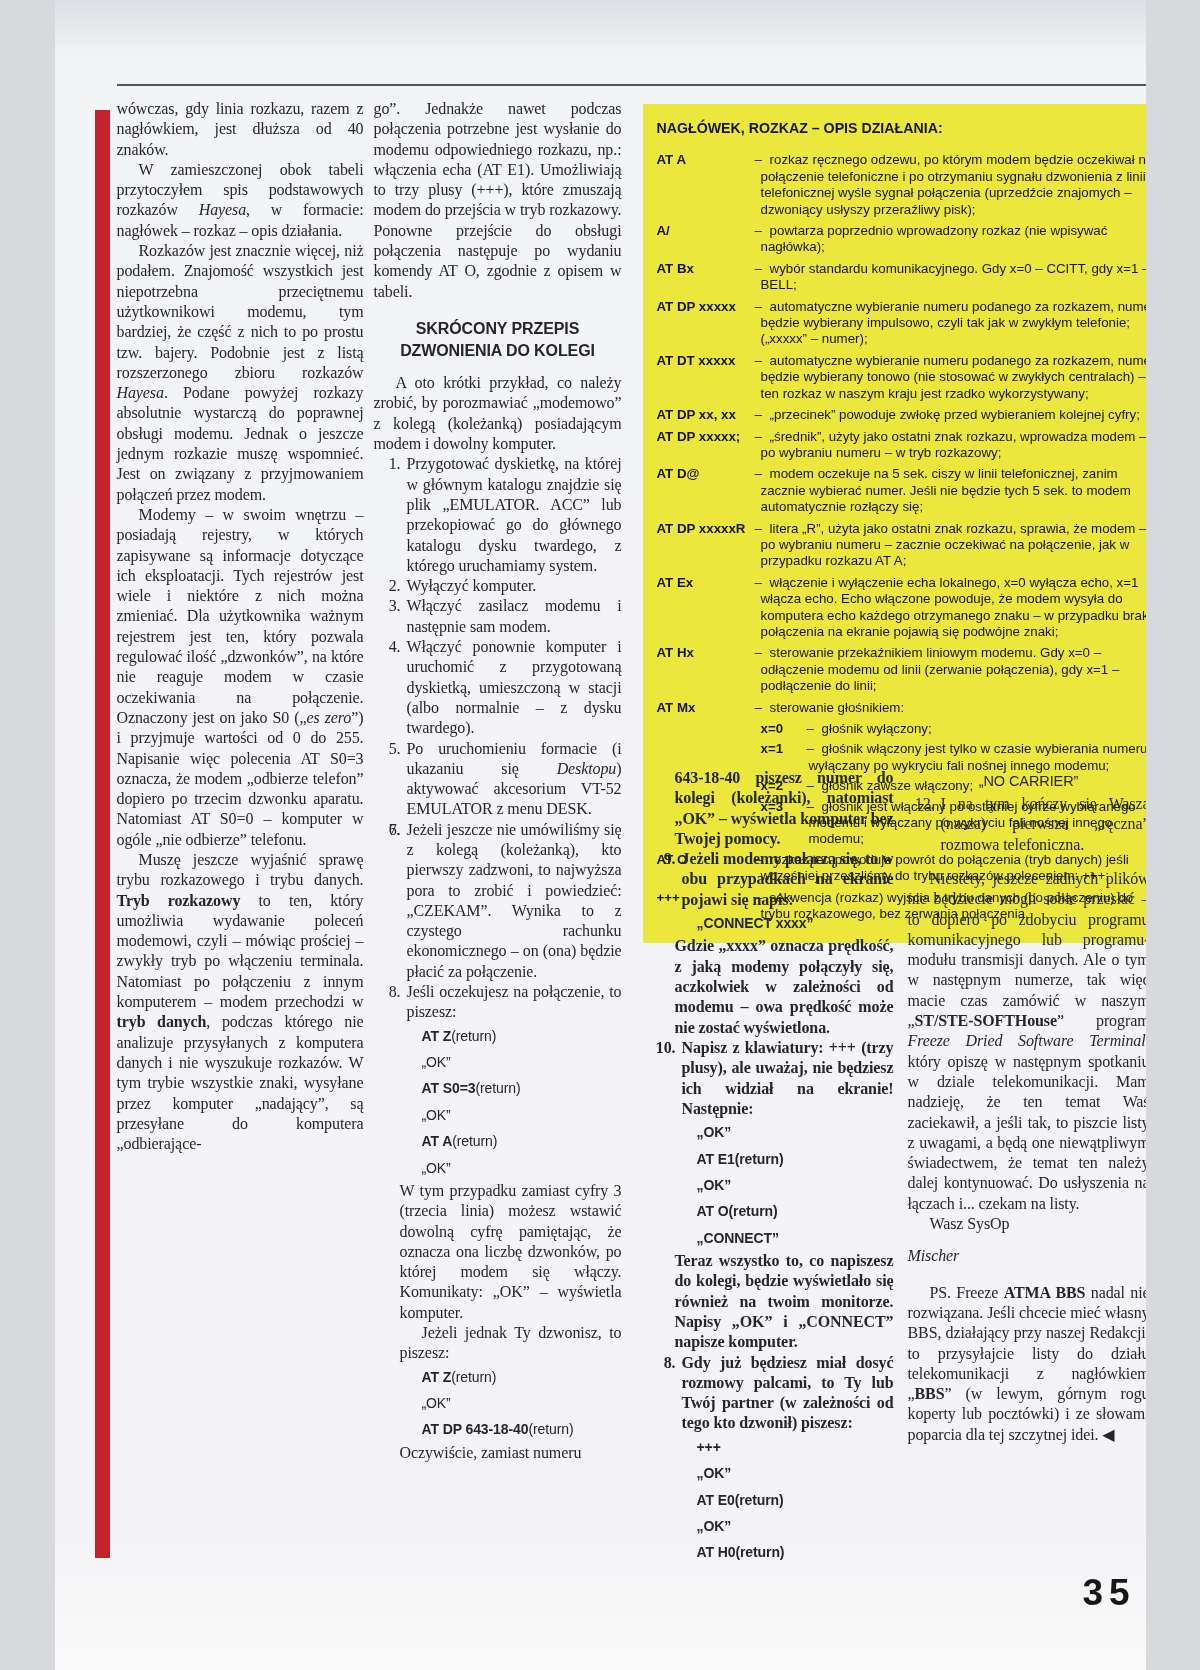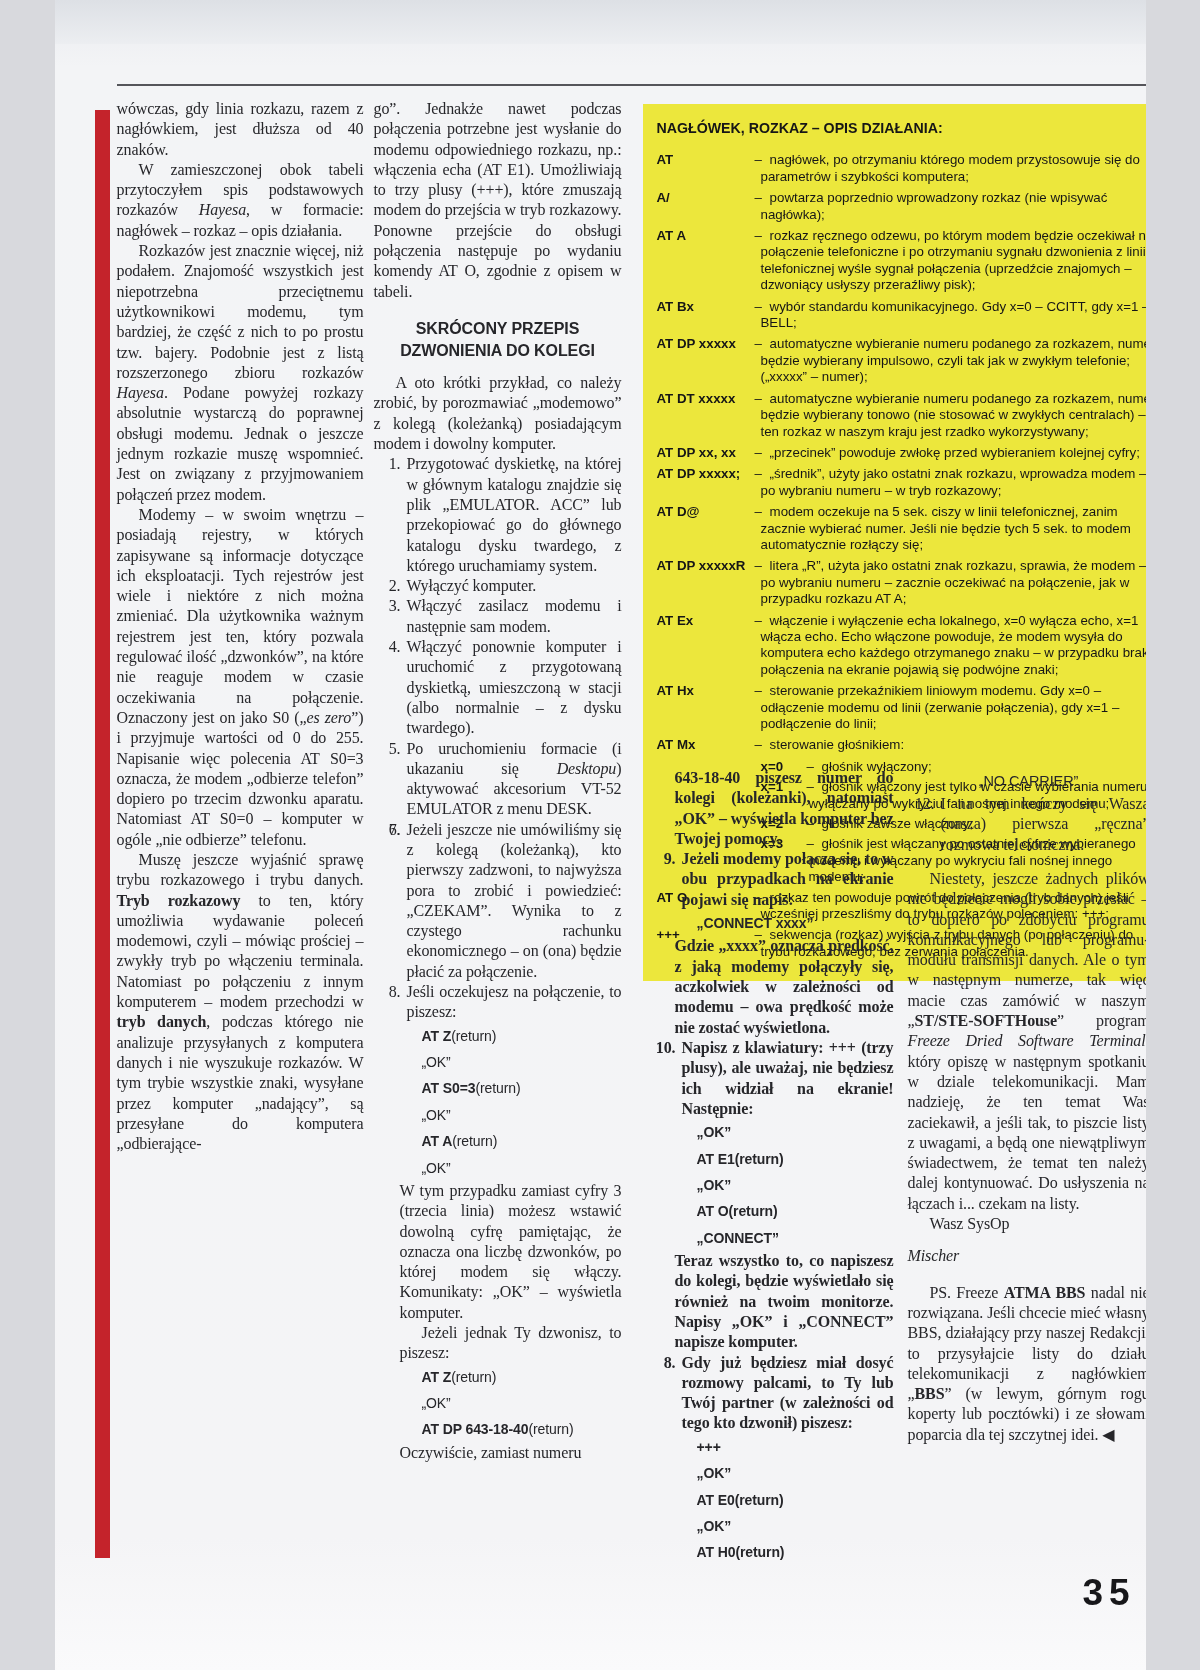--- a/index.html
+++ b/index.html
@@ -90,23 +90,22 @@
       <div class="bl-pci"><span>Jeżeli jednak Ty dzwonisz, to piszesz:</span></div>
       <div class="bl-code"><b>AT Z</b><span>(return)</span></div>
       <div class="bl-code"><span>„OK”</span></div>
       <div class="bl-code"><b>AT DP 643-18-40</b><span>(return)</span></div>
       <div class="bl-pc"><span>Oczywiście, zamiast numeru</span></div>
     </div>
 
   <div class="ybox">
     <div class="thead">NAGŁÓWEK, ROZKAZ – OPIS DZIAŁANIA:</div>
     <div>
-        <div class="trow"><span class="tcmd">AT</span><span class="tdash">– </span><span class="tdesc">nagłówek, po otrzymaniu którego modem przystosowuje się do parametrów i szybkości komputera;</span></div>
+        <div class="trow"><span class="tcmd">AT A</span><span class="tdash">– </span><span class="tdesc">rozkaz ręcznego odzewu, po którym modem będzie oczekiwał na połączenie telefoniczne i po otrzymaniu sygnału dzwonienia z linii telefonicznej wyśle sygnał połączenia (uprzedźcie znajomych – dzwoniący usłyszy przeraźliwy pisk);</span></div>
         <div class="trow"><span class="tcmd">A/</span><span class="tdash">– </span><span class="tdesc">powtarza poprzednio wprowadzony rozkaz (nie wpisywać nagłówka);</span></div>
-        <div class="trow"><span class="tcmd">AT A</span><span class="tdash">– </span><span class="tdesc">rozkaz ręcznego odzewu, po którym modem będzie oczekiwał na połączenie telefoniczne i po otrzymaniu sygnału dzwonienia z linii telefonicznej wyśle sygnał połączenia (uprzedźcie znajomych – dzwoniący usłyszy przeraźliwy pisk);</span></div>
         <div class="trow"><span class="tcmd">AT Bx</span><span class="tdash">– </span><span class="tdesc">wybór standardu komunikacyjnego. Gdy x=0 – CCITT, gdy x=1 – BELL;</span></div>
         <div class="trow"><span class="tcmd">AT DP xxxxx</span><span class="tdash">– </span><span class="tdesc">automatyczne wybieranie numeru podanego za rozkazem, numer będzie wybierany impulsowo, czyli tak jak w zwykłym telefonie; („xxxxx” – numer);</span></div>
         <div class="trow"><span class="tcmd">AT DT xxxxx</span><span class="tdash">– </span><span class="tdesc">automatyczne wybieranie numeru podanego za rozkazem, numer będzie wybierany tonowo (nie stosować w zwykłych centralach) – ten rozkaz w naszym kraju jest rzadko wykorzystywany;</span></div>
         <div class="trow"><span class="tcmd">AT DP xx, xx</span><span class="tdash">– </span><span class="tdesc">„przecinek” powoduje zwłokę przed wybieraniem kolejnej cyfry;</span></div>
         <div class="trow"><span class="tcmd">AT DP xxxxx;</span><span class="tdash">– </span><span class="tdesc">„średnik”, użyty jako ostatni znak rozkazu, wprowadza modem – po wybraniu numeru – w tryb rozkazowy;</span></div>
         <div class="trow"><span class="tcmd">AT D@</span><span class="tdash">– </span><span class="tdesc">modem oczekuje na 5 sek. ciszy w linii telefonicznej, zanim zacznie wybierać numer. Jeśli nie będzie tych 5 sek. to modem automatycznie rozłączy się;</span></div>
         <div class="trow"><span class="tcmd">AT DP xxxxxR</span><span class="tdash">– </span><span class="tdesc">litera „R”, użyta jako ostatni znak rozkazu, sprawia, że modem – po wybraniu numeru – zacznie oczekiwać na połączenie, jak w przypadku rozkazu AT A;</span></div>
         <div class="trow"><span class="tcmd">AT Ex</span><span class="tdash">– </span><span class="tdesc">włączenie i wyłączenie echa lokalnego, x=0 wyłącza echo, x=1 włącza echo. Echo włączone powoduje, że modem wysyła do komputera echo każdego otrzymanego znaku – w przypadku braku połączenia na ekranie pojawią się podwójne znaki;</span></div>
         <div class="trow"><span class="tcmd">AT Hx</span><span class="tdash">– </span><span class="tdesc">sterowanie przekaźnikiem liniowym modemu. Gdy x=0 – odłączenie modemu od linii (zerwanie połączenia), gdy x=1 – podłączenie do linii;</span></div>
         <div class="trow"><span class="tcmd">AT Mx</span><span class="tdash">– </span><span class="tdesc">sterowanie głośnikiem:</span></div>

